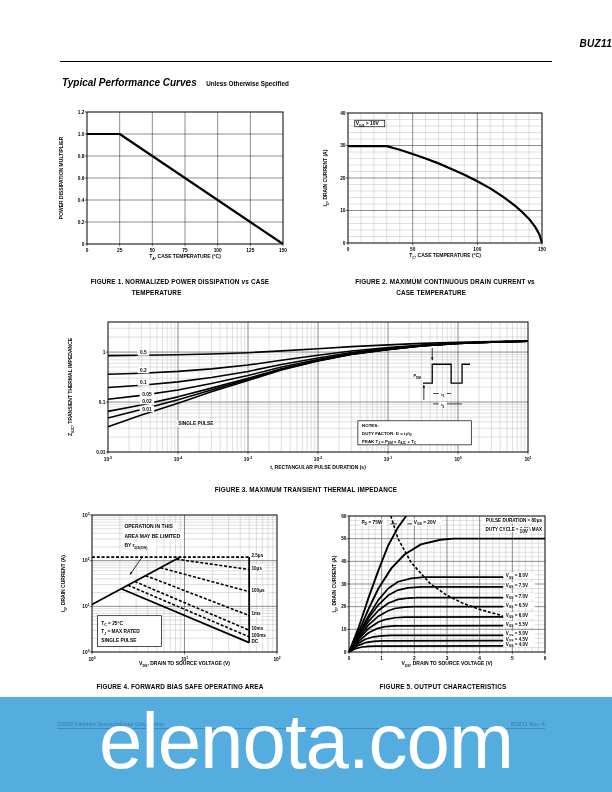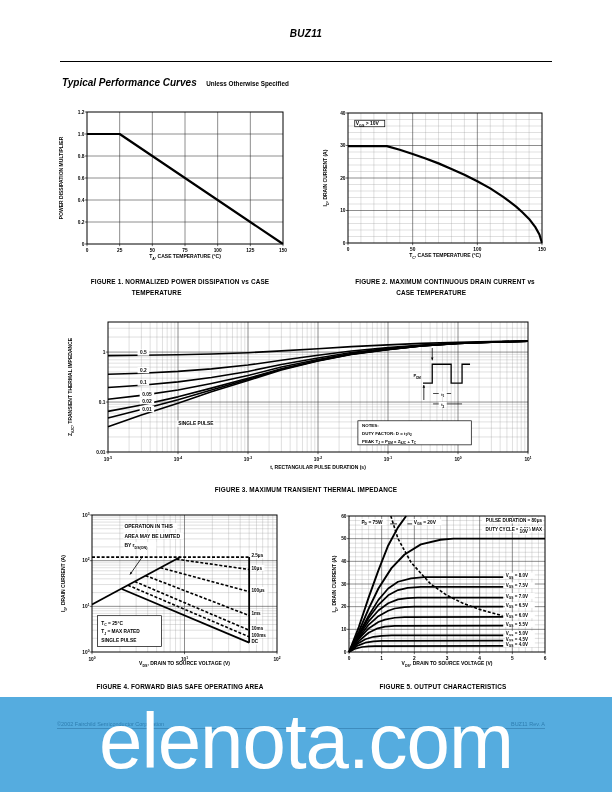--- a/index.html
+++ b/index.html
@@ -1,18 +1,18 @@
 <!DOCTYPE html>
 <html><head>
 <meta charset="utf-8">
 <style>
   html,body{margin:0;padding:0;background:#fff;}
   .page{position:relative;width:612px;height:792px;background:#fff;overflow:hidden;
         font-family:"Liberation Sans", sans-serif;color:#000;}
-  .doc-title{position:absolute;top:28px;left:0;width:612px;text-align:center;
+  .doc-title{position:absolute;top:38px;left:0;width:612px;text-align:right;
              font-size:10px;font-weight:bold;font-style:italic;letter-spacing:.3px;}
   .rule{position:absolute;top:61px;left:60px;width:492px;border-top:1.2px solid #000;}
   .sect{position:absolute;top:72px;left:62px;white-space:nowrap;}
   .sect-t{font-size:10px;font-weight:bold;font-style:italic;margin-top:48px;}
   .sect-s{font-size:6.3px;font-weight:bold;margin-left:5px;}
   svg.chart{position:absolute;}
   svg text{font-family:"Liberation Sans", sans-serif;font-weight:700;fill:#000;}
   .cap{position:absolute;display:flex;justify-content:center;}
   .capbox{display:inline-block;text-align:left;font-size:6.4px;font-weight:bold;line-height:11px;letter-spacing:.15px;}
   .capbox .l2{padding-left:41px;}

